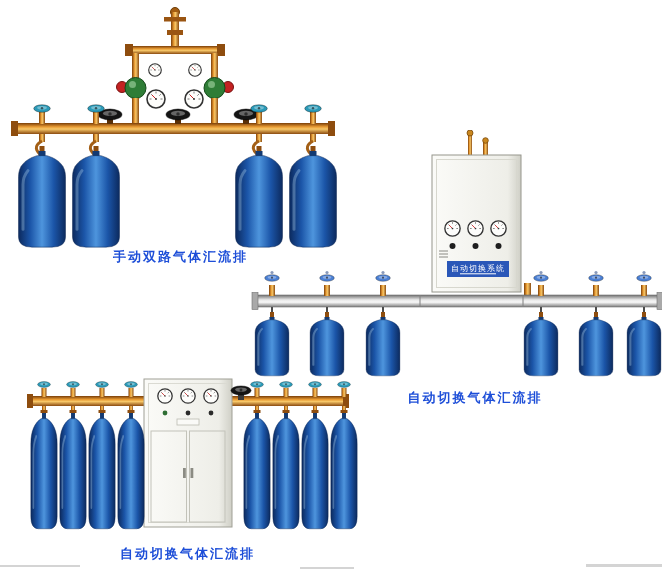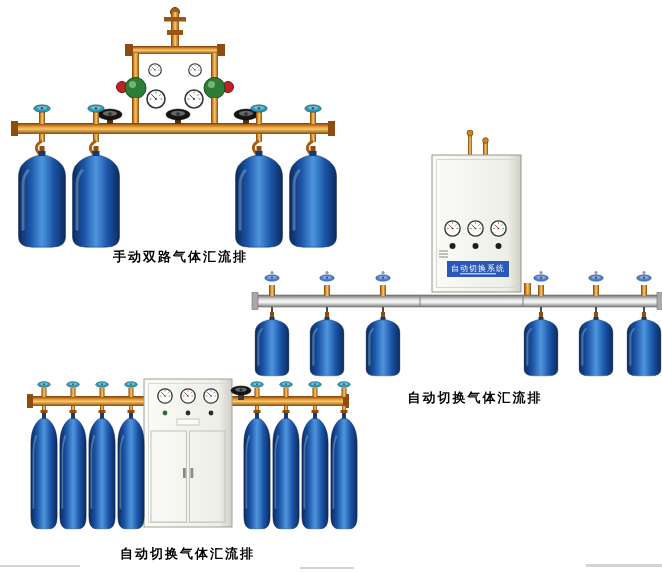--- a/index.html
+++ b/index.html
@@ -5,21 +5,21 @@
   * { margin:0; padding:0; box-sizing:border-box; }
   html, body { width:662px; height:572px; }
   body {
     position:relative; background:#ffffff; overflow:hidden;
     font-family:"DejaVu Sans","Liberation Sans",sans-serif;
   }
   .stage { position:absolute; left:0; top:0; width:662px; height:572px; background:#ffffff; }
   .fig-art { position:absolute; }
   .fig-caption {
     position:absolute; text-align:center;
-    font-size:13px; font-weight:bold; color:#000000; letter-spacing:2px;
+    font-size:13px; font-weight:bold; color:#1d4ed8; letter-spacing:2px;
   }
   .edge-artifact { position:absolute; background:#d4d4d4; }
 </style>
 </head>
 <body>
 
 <div class="stage">
 
   <svg width="0" height="0" style="position:absolute" aria-hidden="true">
     <defs>

